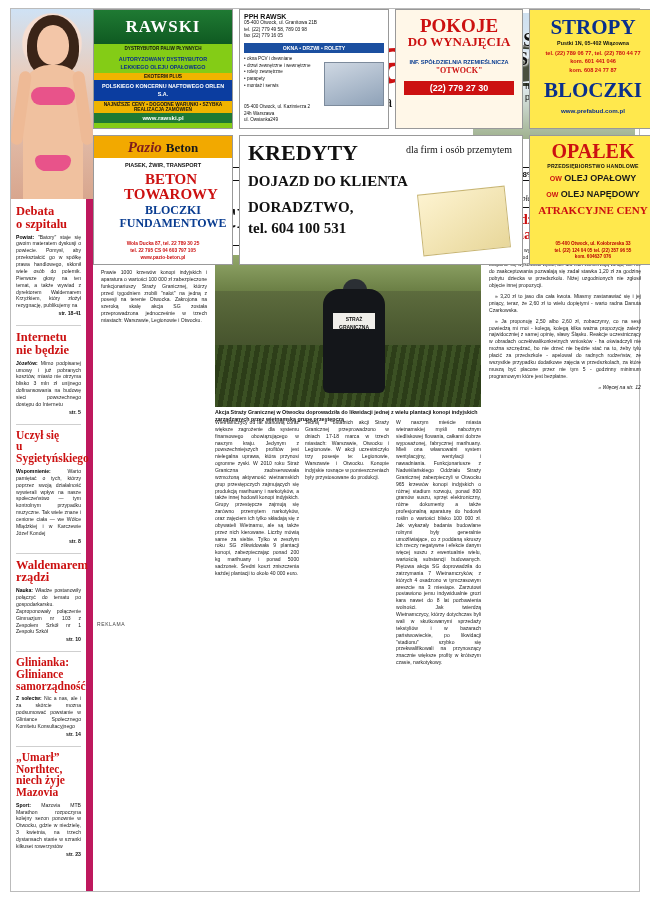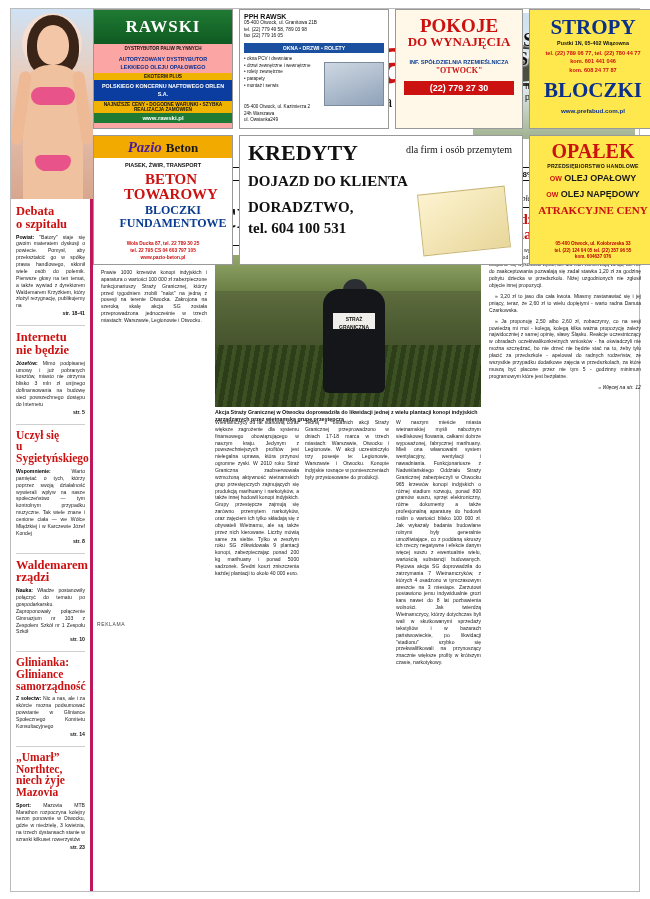--- a/index.html
+++ b/index.html
@@ -13,21 +13,21 @@
     overflow:hidden;
   }
   .page {
     position:absolute; left:10px; top:8px; width:630px; height:884px;
     border:1px solid #bbb; background:#fff;
   }
 
   
   .left-strip {
     position:absolute; left:0; top:0; width:82px; height:100%;
-    border-right:3px solid #be185d;
+    border-right:7px solid #be185d;
   }
   .promo-photo {
     position:absolute; left:0; top:0; width:82px; height:190px;
     background:linear-gradient(170deg,#f1d9cf 0%,#e8b9a4 40%,#d99d86 100%);
     overflow:hidden;
   }
   .promo-photo .bg {
     position:absolute; inset:0;
     background:
       radial-gradient(circle at 50% 18%, #f6ddd0 0 18%, rgba(0,0,0,0) 19%),
@@ -182,21 +182,21 @@
     font-size:15px; line-height:1.02;
   }
   .rail .rbody { font-size:5.05px; line-height:1.37; text-align:justify; margin-top:5px; color:#1a1a1a;}
   .rail .rbody p { margin:0 0 4px 0; text-indent:6px; }
   .rail .more { font-size:5.2px; font-style:italic; text-align:right; margin-top:2px; }
 
   
   .reklama { position:absolute; left:86px; top:612px; font-size:5px; letter-spacing:.6px; color:#444; }
   .ad { position:absolute; border:1px solid #999; overflow:hidden; }
 
-  .ad-rawski { left:82px; top:0; width:140px; height:120px; background:#fca5a5; }
+  .ad-rawski { left:82px; top:0; width:140px; height:120px; background:#84cc16; }
   .rawski-logo {
     height:34px; background:linear-gradient(180deg,#1f7a33,#0f5a22);
     color:#fff; font-weight:bold; font-size:17px; display:flex; align-items:center; justify-content:center;
     font-family:"Liberation Serif", serif; letter-spacing:1px;
   }
   .rawski-sub{ font-size:4.6px; text-align:center; color:#111; padding:2px 0; font-weight:bold;}
   .rawski-lines{ font-size:5.4px; text-align:center; color:#0a2e8c; font-weight:bold; line-height:1.5; padding:2px 4px;}
   .rawski-blue{ background:#0b3da0; color:#fff; font-size:5.4px; text-align:center; font-weight:bold; padding:3px 2px; line-height:1.35;}
   .rawski-bar{ background:#f0b400; color:#111; font-size:4.8px; text-align:center; font-weight:bold; padding:1px;}
   .rawski-url{ background:#1f7a33; color:#fff; font-size:6px; text-align:center; font-weight:bold; padding:2px;}
@@ -219,21 +219,21 @@
 
   .ad-stropy { left:518px; top:0; width:128px; height:120px; background:#ffe84d; }
   .stropy-t{ color:#0a2f8c; font-family:"Liberation Serif", serif; font-weight:bold; font-size:21px; text-align:center; margin-top:5px;}
   .stropy-s{ font-size:5.4px; text-align:center; font-weight:bold; color:#111;}
   .stropy-tel{ font-size:5.6px; text-align:center; color:#cc1111; font-weight:bold; line-height:1.5; margin-top:3px;}
   .stropy-b{ color:#0a2f8c; font-family:"Liberation Serif", serif; font-weight:bold; font-size:21px; text-align:center; margin-top:4px;}
   .stropy-url{ font-size:6.2px; text-align:center; color:#0a2f8c; font-weight:bold; margin-top:4px;}
 
   .ad-pazio { left:82px; top:126px; width:140px; height:130px; background:#fff; }
   .pazio-logo{ background:#f2a900; text-align:center; padding:2px;}
-  .pazio-logo .p1{ font-family:"Liberation Serif", serif; font-style:italic; font-weight:bold; font-size:15px; color:#4c1d95;}
+  .pazio-logo .p1{ font-family:"Liberation Serif", serif; font-style:italic; font-weight:bold; font-size:15px; color:#7f1d1d;}
   .pazio-logo .p2{ font-family:"Liberation Serif", serif; font-weight:bold; font-size:13px; color:#1a1a1a; margin-left:4px;}
   .pazio-a{ font-size:5.6px; text-align:center; font-weight:bold; padding:3px 2px; line-height:1.45;}
   .pazio-b{ color:#cc1111; font-family:"Liberation Serif", serif; font-weight:bold; font-size:15px; text-align:center; line-height:1.0;padding-left:16px;}
   .pazio-c{ color:#0a3d91; font-family:"Liberation Serif", serif; font-weight:bold; font-size:12px; text-align:center; line-height:1.05; margin-top:2px;margin-left:20px;}
   .pazio-foot{ position:absolute; left:0; bottom:2px; width:100%; font-size:4.8px; text-align:center; color:#cc1111; font-weight:bold; line-height:1.45;}
 
   .ad-kredyty { left:228px; top:126px; width:284px; height:130px; background:#fff; }
   .kred-t{ font-family:"Liberation Serif", serif; font-weight:bold; font-size:22px; color:#111; padding:6px 0 0 8px; line-height:1.0;}
   .kred-r{ position:absolute; right:10px; top:8px; font-size:10px; font-family:"Liberation Serif", serif; text-align:right; line-height:1.2;}
   .kred-b{ font-family:"Liberation Serif", serif; font-weight:bold; font-size:15px; color:#111; padding:10px 0 0 8px; line-height:1.05;}

